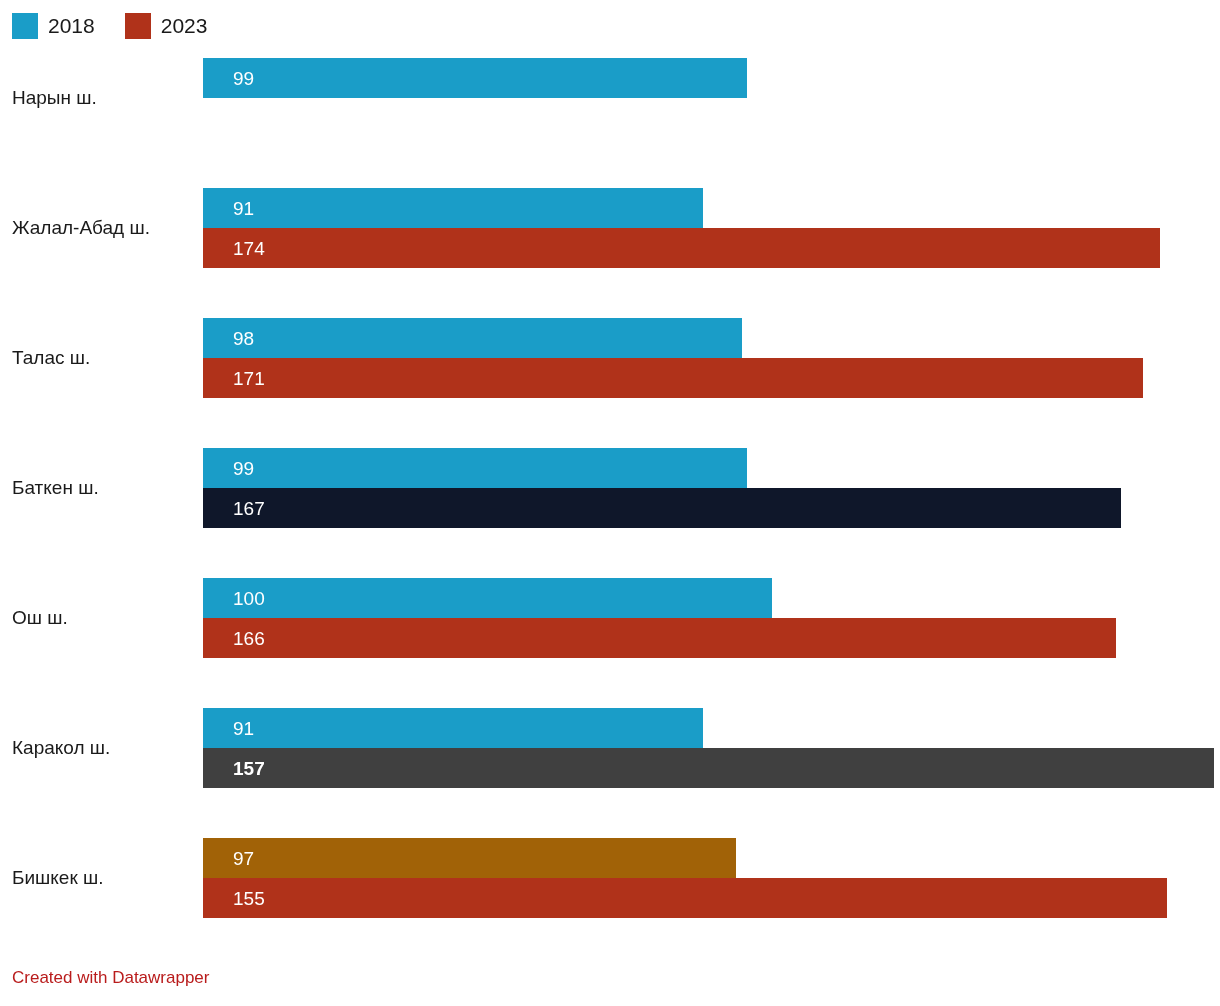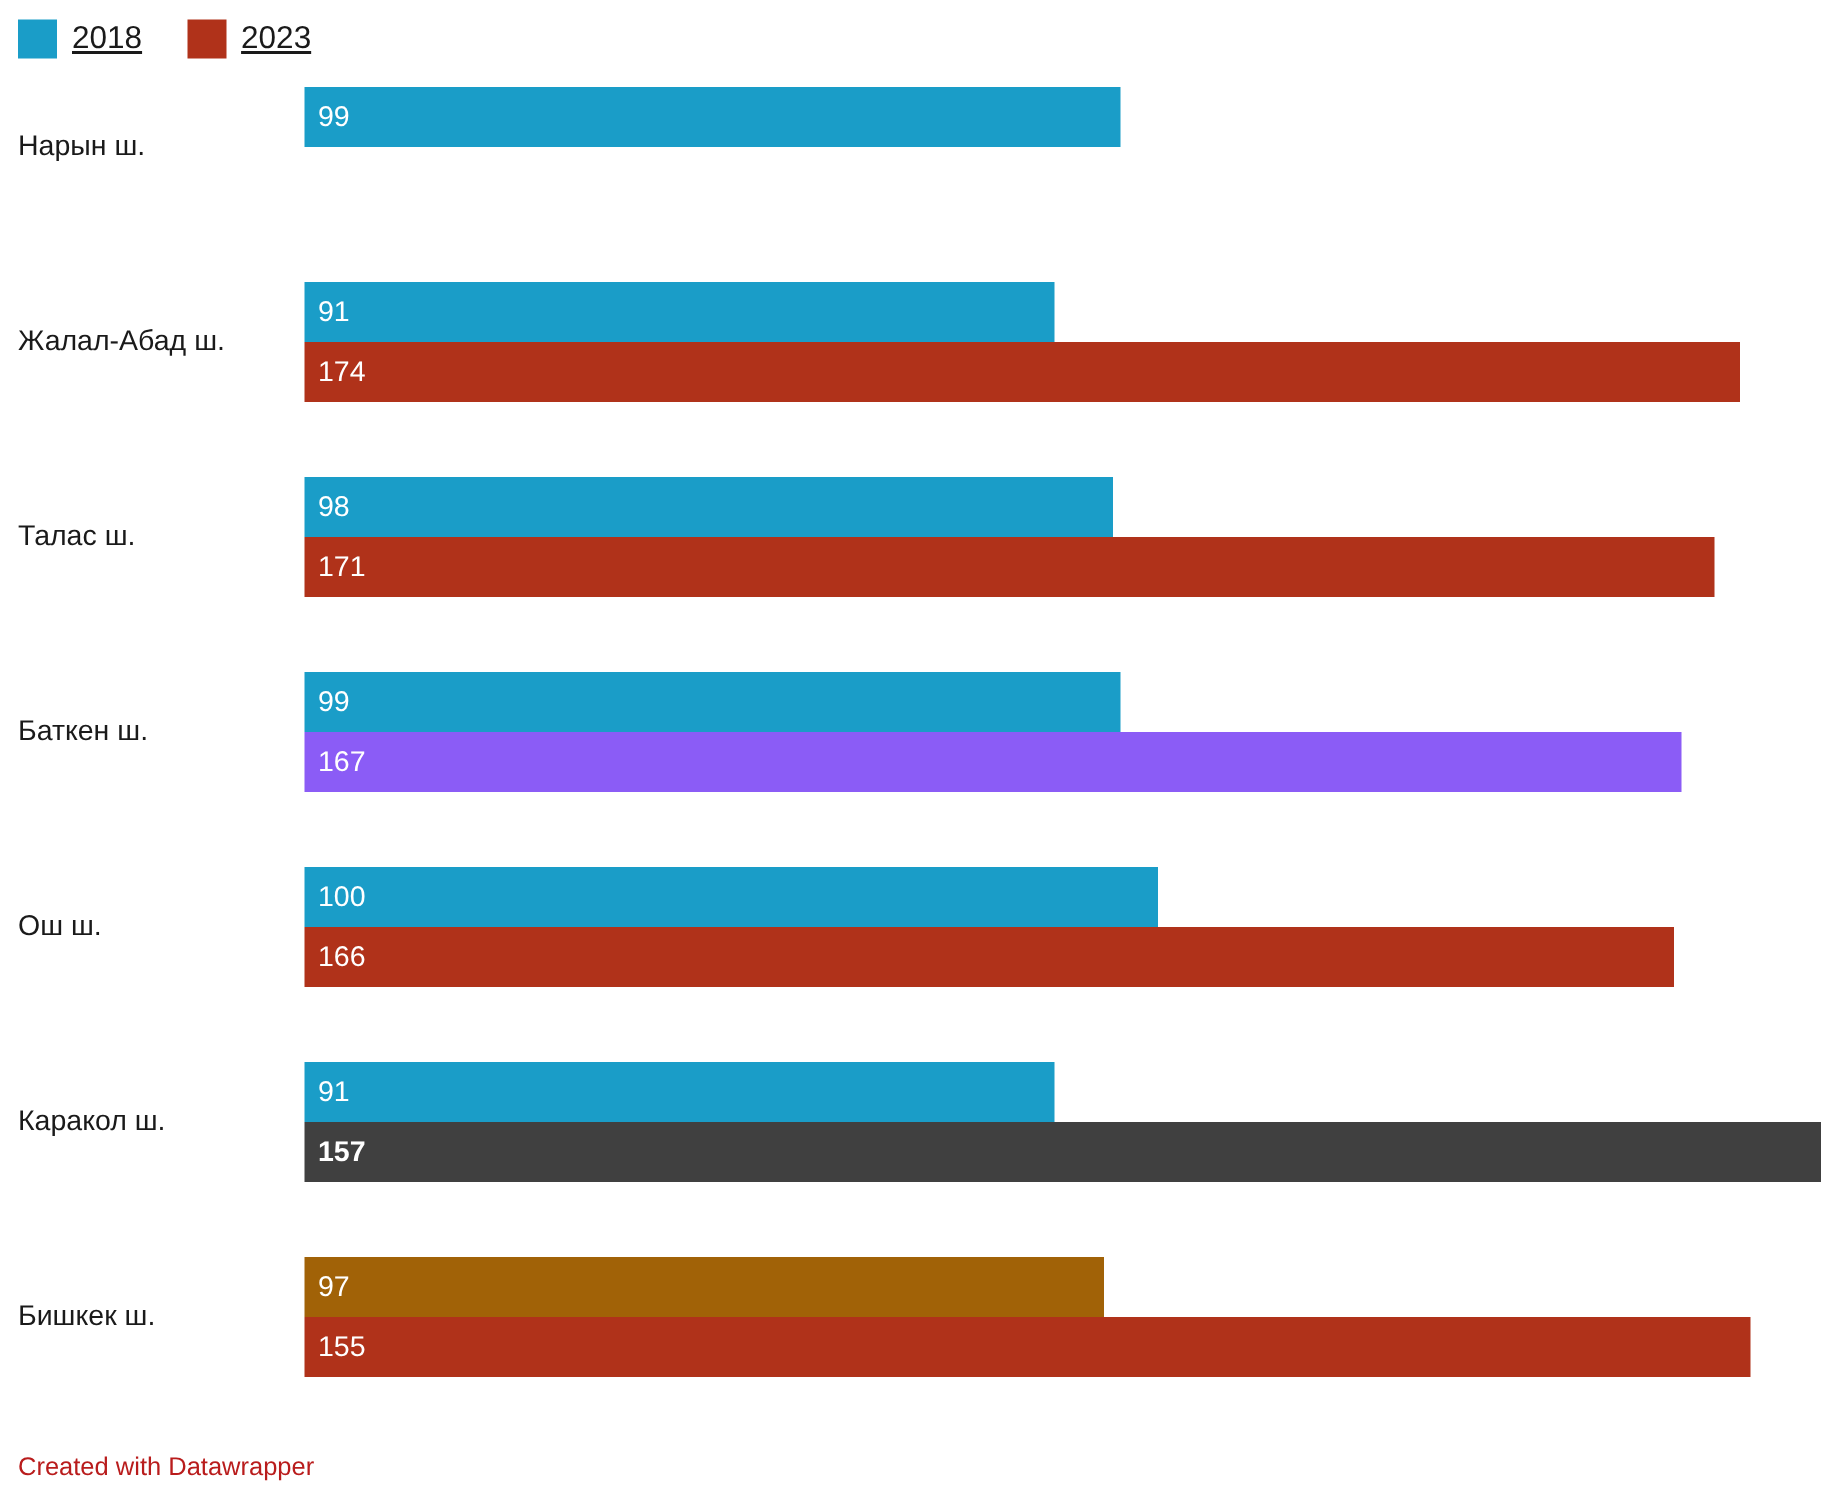--- a/index.html
+++ b/index.html
@@ -35,21 +35,20 @@
   .legend-swatch {
     width: 26px;
     height: 26px;
     display: block;
   }
   .legend-label {
     font-size: 21px;
     color: #1a1a1a;
     line-height: 26px;
     white-space: nowrap;
-    text-decoration: underline;
   }
 
   
   .plot {
     position: absolute;
     left: 0;
     top: 58px;
     width: 1220px;
     height: 890px;
   }
@@ -76,20 +75,21 @@
     top: 0;
     width: 1017px;
     height: 80px;
   }
   .bar {
     position: absolute;
     left: 0;
     height: 40px;
     display: flex;
     align-items: center;
+    padding-left: 21px;
   }
   .bar.s0 { top: 0; background: #1a9dc8; }
   .bar.s1 { top: 40px; background: #b0321a; }
   .bar-value {
     color: #ffffff;
     font-size: 19px;
     padding-left: 9px;
     line-height: 1;
     white-space: nowrap;
   }
@@ -150,21 +150,21 @@
             <span class="bar-value">171</span>
           </div>
         </div>
       </div>
       <div class="group" style="top: 390px;">
         <div class="cat-label">Баткен ш.</div>
         <div class="bars">
           <div class="bar s0" style="width: 544.232px; background: rgb(26, 157, 200);">
             <span class="bar-value">99</span>
           </div>
-          <div class="bar s1" style="width: 918.049px; background: #8b5cf6;">
+          <div class="bar s1" style="width: 918.049px; background: #0f172a;">
             <span class="bar-value">167</span>
           </div>
         </div>
       </div>
       <div class="group" style="top: 520px;">
         <div class="cat-label">Ош ш.</div>
         <div class="bars">
           <div class="bar s0" style="width: 569px; background: rgb(26, 157, 200);">
             <span class="bar-value">100</span>
           </div>

